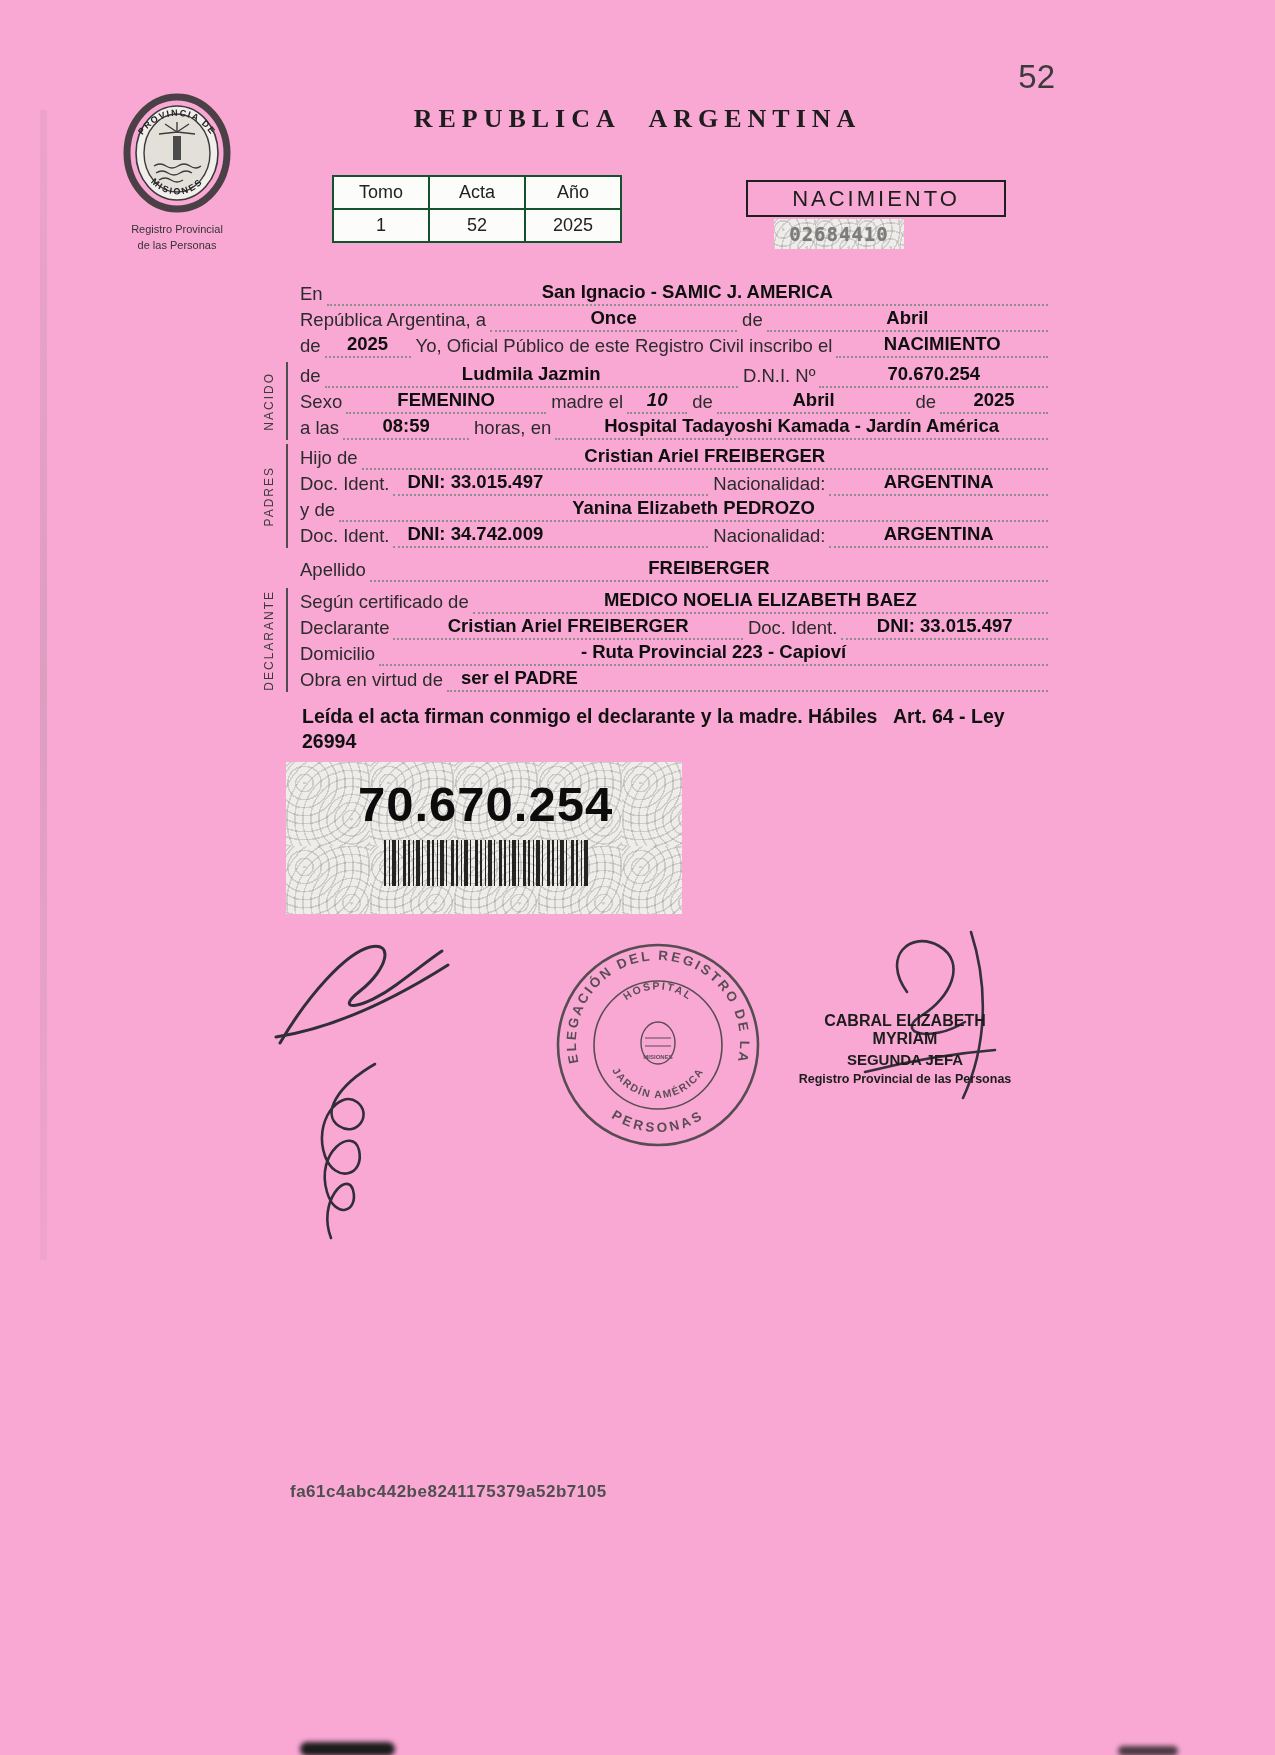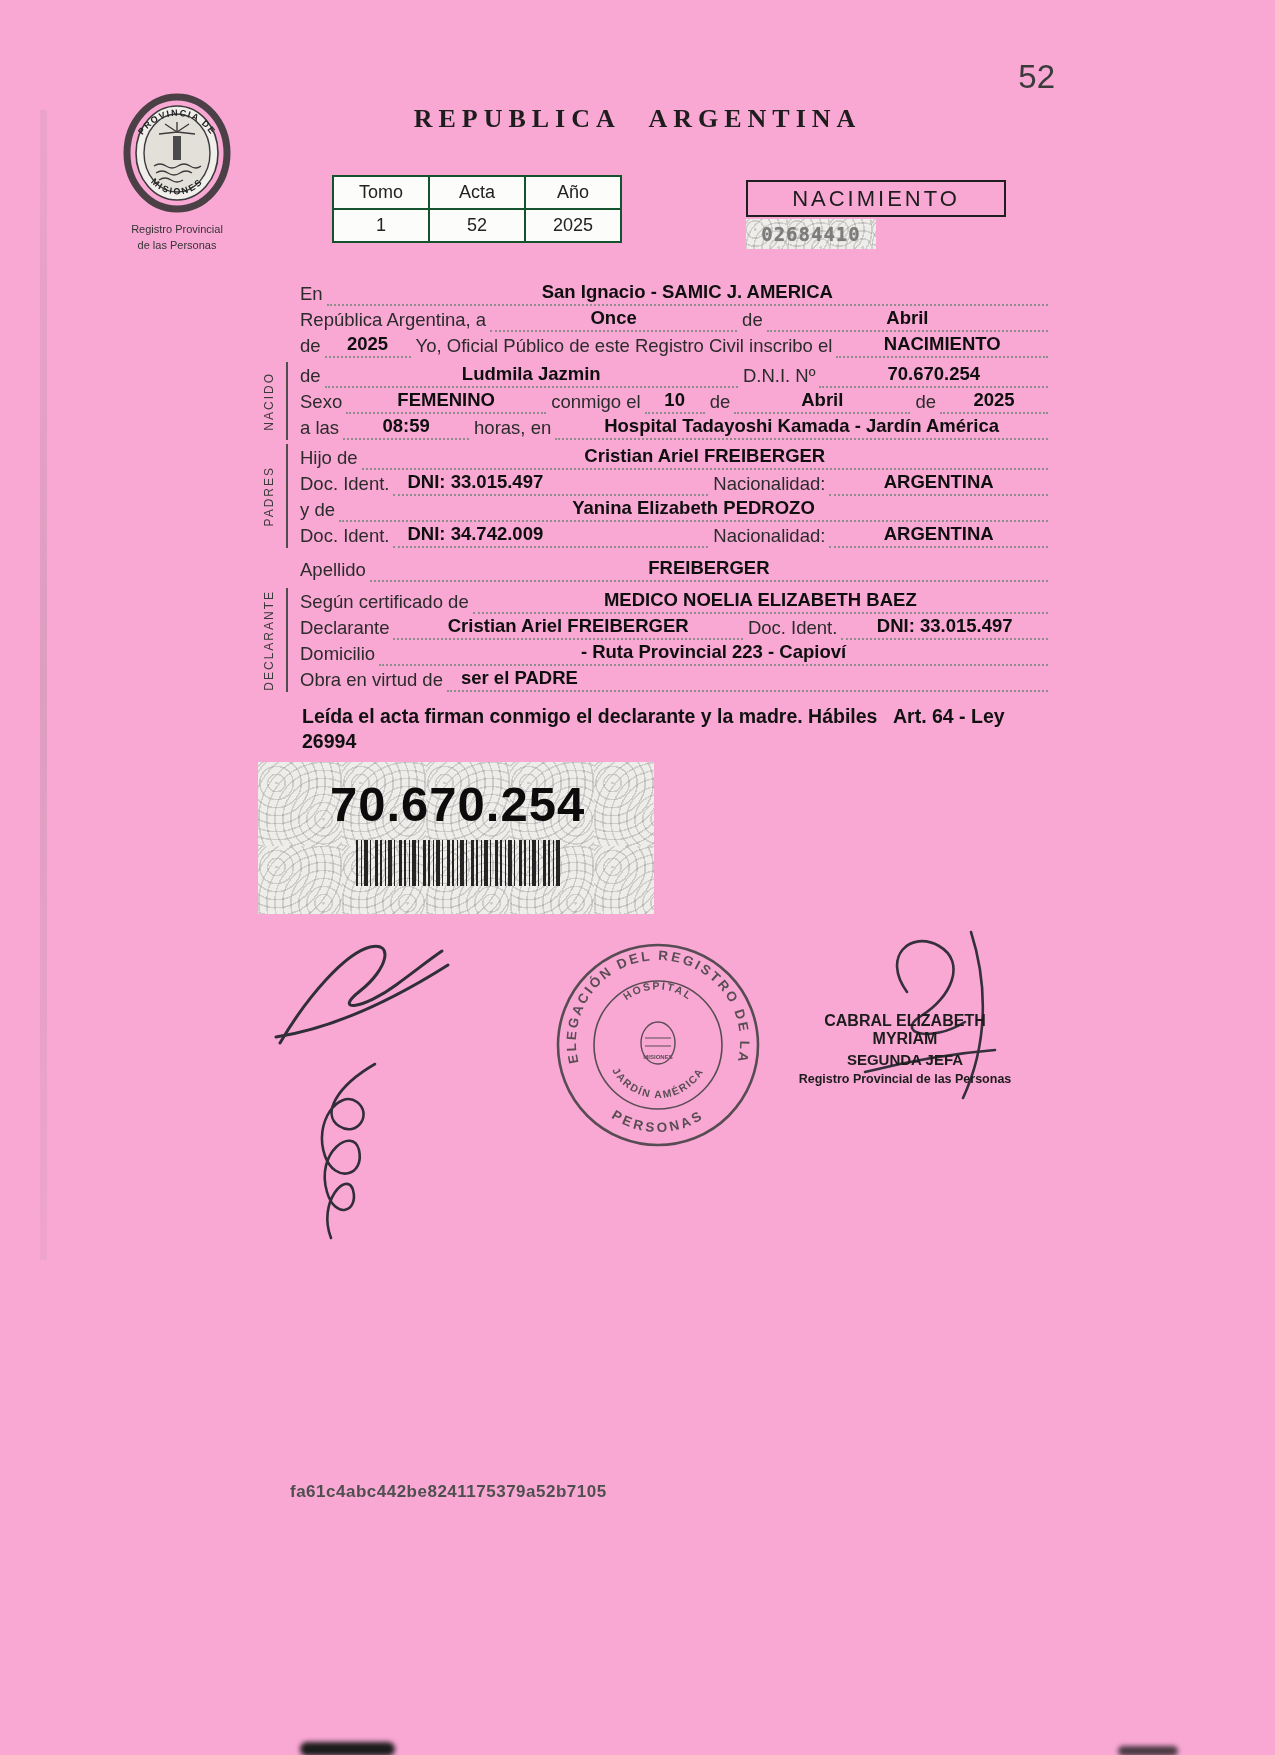--- a/index.html
+++ b/index.html
@@ -25,36 +25,36 @@
   .acta-table{position:absolute;left:332px;top:175px;border-collapse:collapse;}
   .acta-table td{border:2px solid #14532d;width:92px;height:29px;text-align:center;
                  font-size:18px;color:#222;background:#fcfcfa;}
 
   .nac-box{position:absolute;left:746px;top:180px;width:256px;height:33px;border:2px solid #1f1f1f;
            display:flex;align-items:center;justify-content:center;font-size:22px;letter-spacing:3px;color:#1d1d1d;}
   .guill{background-color:#efede9;
      background-image:
        repeating-radial-gradient(circle at 22% 25%, rgba(130,130,130,.30) 0 1.5px, rgba(0,0,0,0) 1.5px 8px),
        repeating-radial-gradient(circle at 78% 68%, rgba(130,130,130,.28) 0 1.5px, rgba(0,0,0,0) 1.5px 8px);
-     background-size:84px 84px,84px 84px;}
+     background-size:84px 84px,84px 84px;margin-left:28px;}
   .serial{position:absolute;left:746px;top:219px;width:130px;height:30px;display:flex;align-items:center;
           justify-content:center;font-family:"DejaVu Sans Mono",monospace;font-weight:bold;font-size:19px;
           color:#7c7c7c;letter-spacing:1px;text-shadow:0 0 1px #9a9a9a;}
   .serial.guill{background-size:42px 42px,42px 42px;}
 
   
   .form{position:absolute;left:286px;top:280px;width:762px;font-size:18.5px;}
   .fline{display:flex;align-items:flex-end;height:26px;line-height:22px;}
   .plain{margin-left:14px;}
   .lbl{white-space:nowrap;padding:0 4px 1px 0;color:#2b2b2b;}
   .lbl.mid{padding-left:5px;}
   .fill{flex:1 1 auto;border-bottom:2px dotted #8d8d8d;text-align:center;font-weight:bold;
         color:#0f0f0f;white-space:nowrap;padding:0 4px 1px 4px;}
   .fill.left{text-align:left;padding-left:14px;}
-  .w80{flex:0 0 78px;} .w55{flex:0 0 52px;} .w100{flex:0 0 100px;} .w120{flex:0 0 118px;} .w190{flex:0 0 192px;}
+  .w80{flex:0 0 78px;} .w55{flex:0 0 52px;font-style:italic;} .w100{flex:0 0 100px;} .w120{flex:0 0 118px;} .w190{flex:0 0 192px;}
   .f12{flex-grow:1.2;} .f14{flex-grow:1.4;} .f16{flex-grow:1.6;} .f25{flex-grow:2.5;}
   .group{position:relative;border-left:2px solid #4e4e4e;padding-left:12px;}
   .g-nacido{margin-top:4px;} .g-padres{margin-top:4px;} .g-decl{margin-top:6px;}
   .apellido-row{margin-top:8px;}
   .side-wrap{position:absolute;left:-34px;top:0;bottom:0;width:30px;display:flex;align-items:center;justify-content:center;}
   .side-wrap span{writing-mode:vertical-rl;transform:rotate(180deg);font-size:12px;letter-spacing:2px;color:#3a3a3a;}
   .closing{margin:12px 0 0 16px;font-weight:bold;font-size:19.5px;line-height:25px;width:735px;color:#111;}
 
   
   .dni-strip{position:absolute;left:258px;top:762px;width:396px;height:152px;}
@@ -166,21 +166,21 @@
       </div>
       <div class="fline">
         <span class="lbl">de</span>
         <span class="fill f25">Ludmila Jazmin</span>
         <span class="lbl mid">D.N.I. Nº</span>
         <span class="fill f12">70.670.254</span>
       </div>
       <div class="fline">
         <span class="lbl">Sexo</span>
         <span class="fill w190">FEMENINO</span>
-        <span class="lbl mid">conmigo el</span>
+        <span class="lbl mid">madre el</span>
         <span class="fill w55">10</span>
         <span class="lbl mid">de</span>
         <span class="fill f14">Abril</span>
         <span class="lbl mid">de</span>
         <span class="fill w100">2025</span>
       </div>
       <div class="fline">
         <span class="lbl">a las</span>
         <span class="fill w120">08:59</span>
         <span class="lbl mid">horas, en</span>

